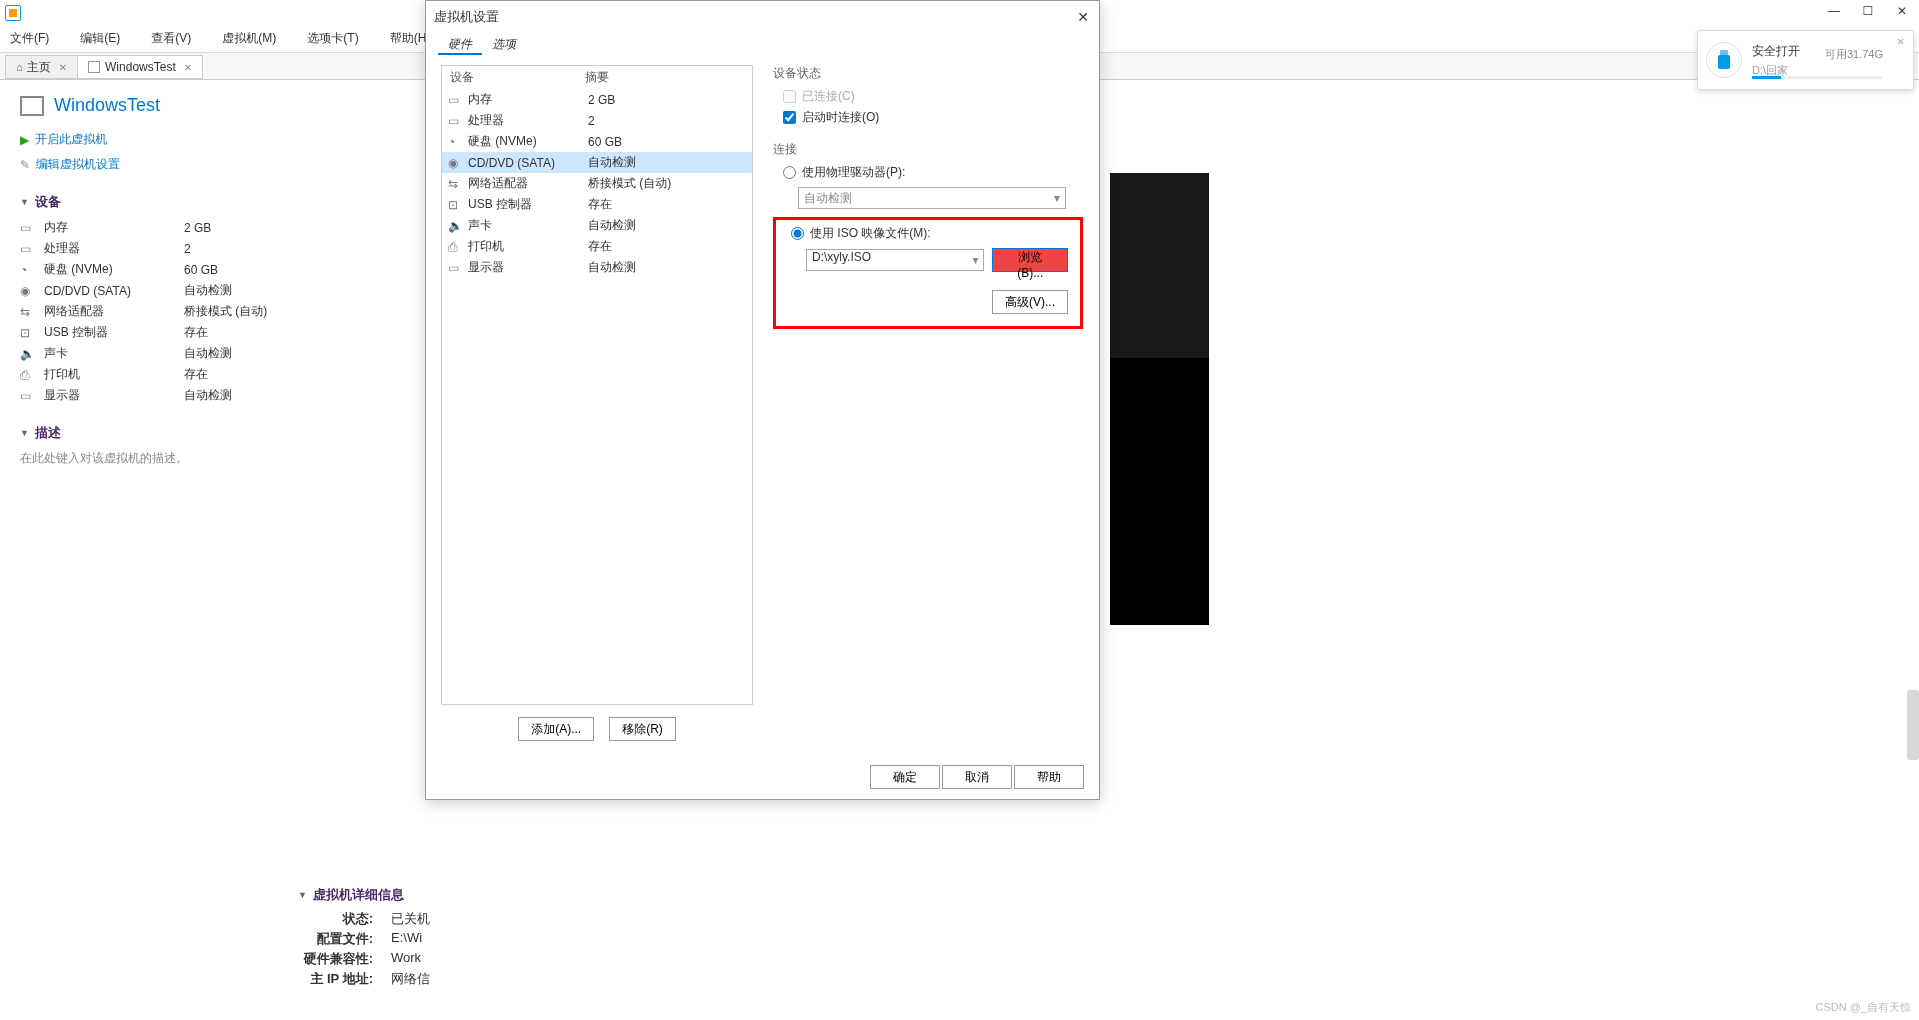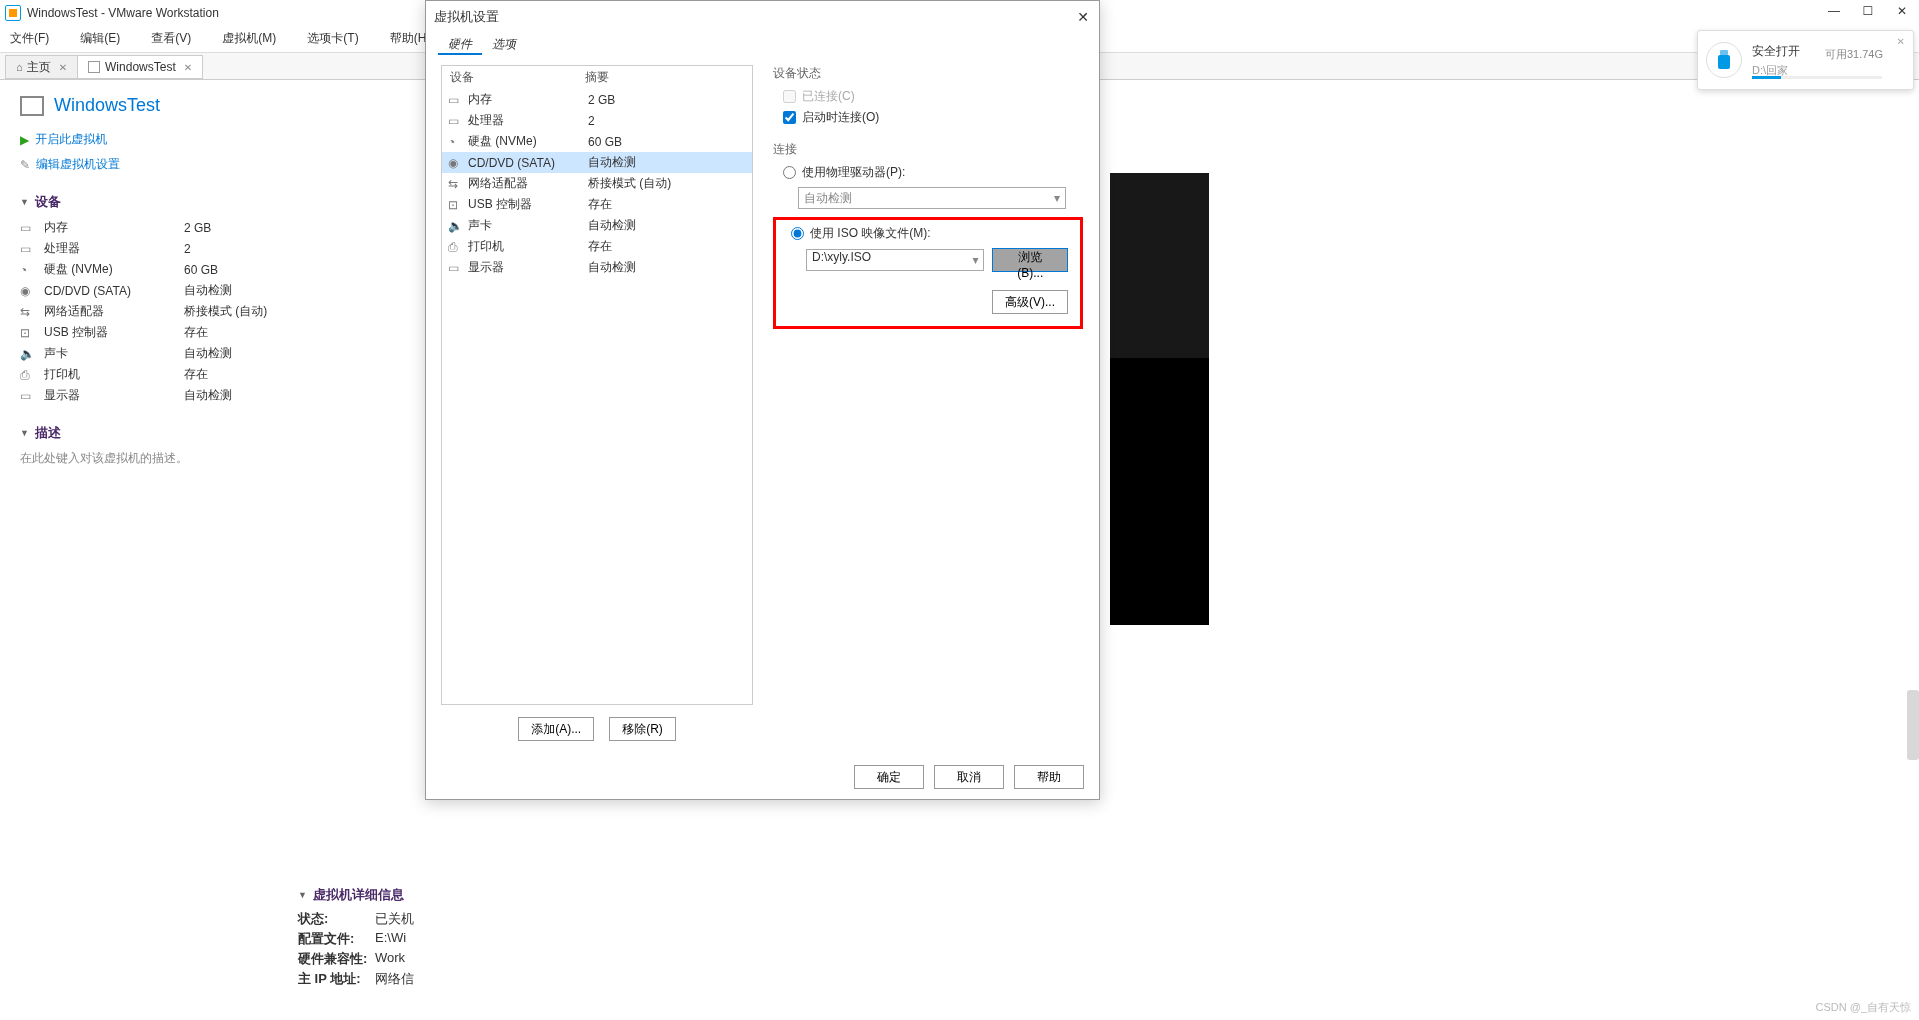--- a/index.html
+++ b/index.html
@@ -45,21 +45,21 @@
     .dev-row .ico { width: 18px; margin-right: 6px; color: #777; font-size: 12px; }
     .dev-row .label { width: 140px; }
     .dev-row .val { color: #333; }
     .desc-text { color: #888; font-size: 12px; }
     
     
     .details-box { position: absolute; left: 298px; bottom: 30px; font-size: 13px; }
     .details-hd { display: flex; align-items: center; color: #4a2968; font-weight: bold; margin-bottom: 6px; }
     .details-hd::before { content: "▼"; font-size: 9px; margin-right: 6px; color: #666; }
     .det-row { display: flex; margin-bottom: 2px; }
-    .det-row .k { width: 75px; font-weight: bold; margin-right: 2px; }
+    .det-row .k { width: 75px; text-align: right; font-weight: bold; margin-right: 18px; }
     
     
     .modal { position: absolute; left: 425px; top: 0; width: 675px; height: 800px; background: #fff; border: 1px solid #999; box-shadow: 0 3px 15px rgba(0,0,0,0.2); z-index: 10; }
     .modal-title-bar { height: 32px; display: flex; align-items: center; padding: 0 8px; font-size: 13px; }
     .modal-close { position: absolute; right: 10px; top: 8px; font-size: 14px; cursor: pointer; color: #333; }
     
     .modal-tabs { display: flex; padding: 0 12px; height: 22px; }
     .modal-tab { padding: 3px 10px; font-size: 12px; border-bottom: 2px solid transparent; cursor: pointer; font-style: italic; }
     .modal-tab.active { border-bottom-color: #0078d7; }
     
@@ -83,27 +83,27 @@
     .red-box { border: 3px solid #ff0000; padding: 5px 12px 12px 5px; margin-top: -5px; position: relative; }
     
     .radio-row { display: flex; align-items: center; margin-bottom: 6px; margin-left: 10px; }
     .radio-row input { margin-right: 6px; }
     .sel-box { width: 268px; height: 22px; border: 1px solid #aaa; background: #fff; margin-left: 25px; font-size: 12px; display:flex; align-items:center; padding:0 5px; color:#888; position: relative; }
     .sel-box::after { content:"▾"; position:absolute; right:5px; color:#888; }
     
     .iso-row { display: flex; align-items: center; margin-left: 25px; gap: 8px; }
     .iso-input { width: 180px; height: 22px; border: 1px solid #aaa; padding: 0 5px; font-size: 12px; position: relative; }
     .iso-input::after { content:"▾"; position:absolute; right:5px; top: 3px; color:#888; }
-    .btn { height: 24px; padding: 0 12px; border: 1px solid #0078d7; background: #a3a3a3; font-size: 12px; cursor: pointer; }
+    .btn { height: 24px; padding: 0 12px; border: 1px solid #0078d7; background: #ef4444; font-size: 12px; cursor: pointer; }
     .btn.plain { border-color: #999; background: #fff; }
     .adv-row { display: flex; justify-content: flex-end; margin-top: 18px; }
     
     .modal-lower-btns { display: flex; justify-content: center; gap: 15px; margin-top: -30px; }
     
-    .modal-footer { position: absolute; bottom: 10px; right: 15px; display: flex; gap: 10px; }
+    .modal-footer { position: absolute; bottom: 10px; right: 15px; display: flex; gap: 2px; }
     .modal-footer .btn { width: 70px; border-color: #999; background: #fff; }
     
     
     .usb-popup { position: absolute; right: 5px; top: 30px; width: 217px; height: 60px; background: #fff; border: 1px solid #ddd; border-radius: 3px; box-shadow: 0 2px 6px rgba(0,0,0,0.15); display: flex; align-items: center; padding: 6px 8px; z-index: 20; }
     .usb-ico { width: 36px; height: 36px; border: 1px solid #ddd; border-radius: 50%; display: flex; align-items: center; justify-content: center; color: #0099e5; margin-right: 10px; }
     .usb-title { font-size: 12px; color: #333; margin-bottom: 3px; }
     .usb-sub { font-size: 11px; color: #999; }
     .usb-free { font-size: 11px; color: #888; position: absolute; right: 30px; top: 16px;}
     .usb-close { position: absolute; right: 8px; top: 5px; color: #aaa; font-size: 10px; cursor: pointer; }
     .usb-bar { position:absolute; bottom: 10px; left: 54px; width: 130px; height: 3px; background: #eee; }
@@ -115,21 +115,20 @@
     
     .watermark { position: absolute; right: 8px; bottom: 5px; font-size: 11px; color: #bbb; }
     
     .scrollbar-stub { position: absolute; right: 0; top: 690px; width: 12px; height: 70px; background: #d8d8d8; border-radius: 3px; }
   </style>
 </head>
 <body>
 
 <div class="title-bar">
   <div class="title-icon"></div>
-  <div class="title-text">WindowsTest - VMware Workstation</div>
   <div class="win-controls">
     <div class="win-btn">—</div>
     <div class="win-btn">☐</div>
     <div class="win-btn">✕</div>
   </div>
 </div>
 
 <div class="menu-bar">
   <span class="menu-item">文件(F)</span>
   <span class="menu-item">编辑(E)</span>

